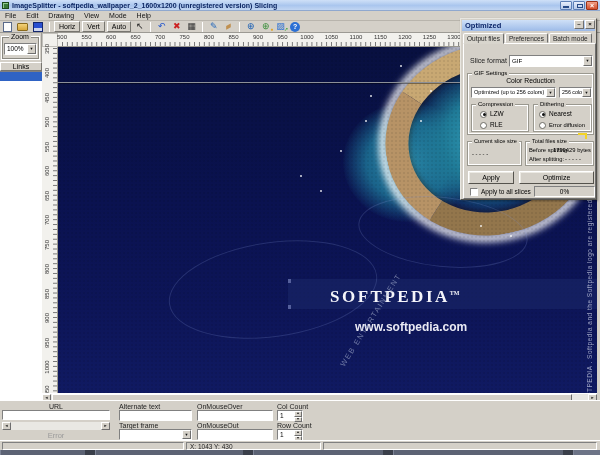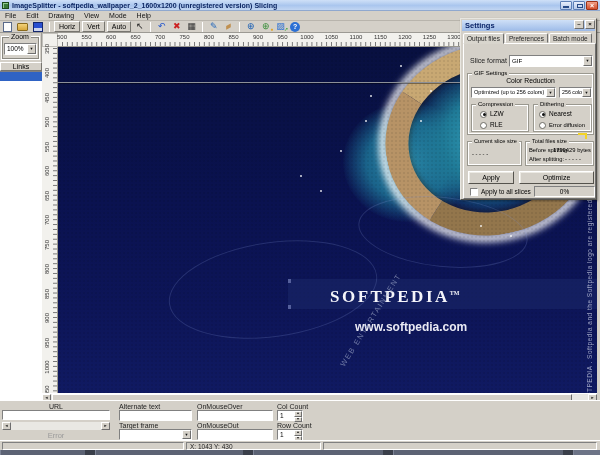--- a/index.html
+++ b/index.html
@@ -304,21 +304,21 @@
   <div id="slice-corner" class="abs"></div>
 
   <div id="hscroll" class="abs">
     <div id="scr-left" class="scr-btn">◄</div>
     <div id="scr-thumb"></div>
     <div id="scr-right" class="scr-btn">►</div>
   </div>
 
   <div id="settings" class="abs">
     <div id="settings-titlebar">
-      <div id="settings-title">Settings</div>
+      <div id="settings-title">Optimized</div>
     </div>
     <div id="pal-min" class="pal-btn">–</div>
     <div id="pal-close" class="pal-btn">×</div>
     <div class="tabs">
       <div class="tab active">Output files</div>
       <div class="tab">Preferences</div>
       <div class="tab">Batch mode</div>
     </div>
     <div id="settings-body">
 

